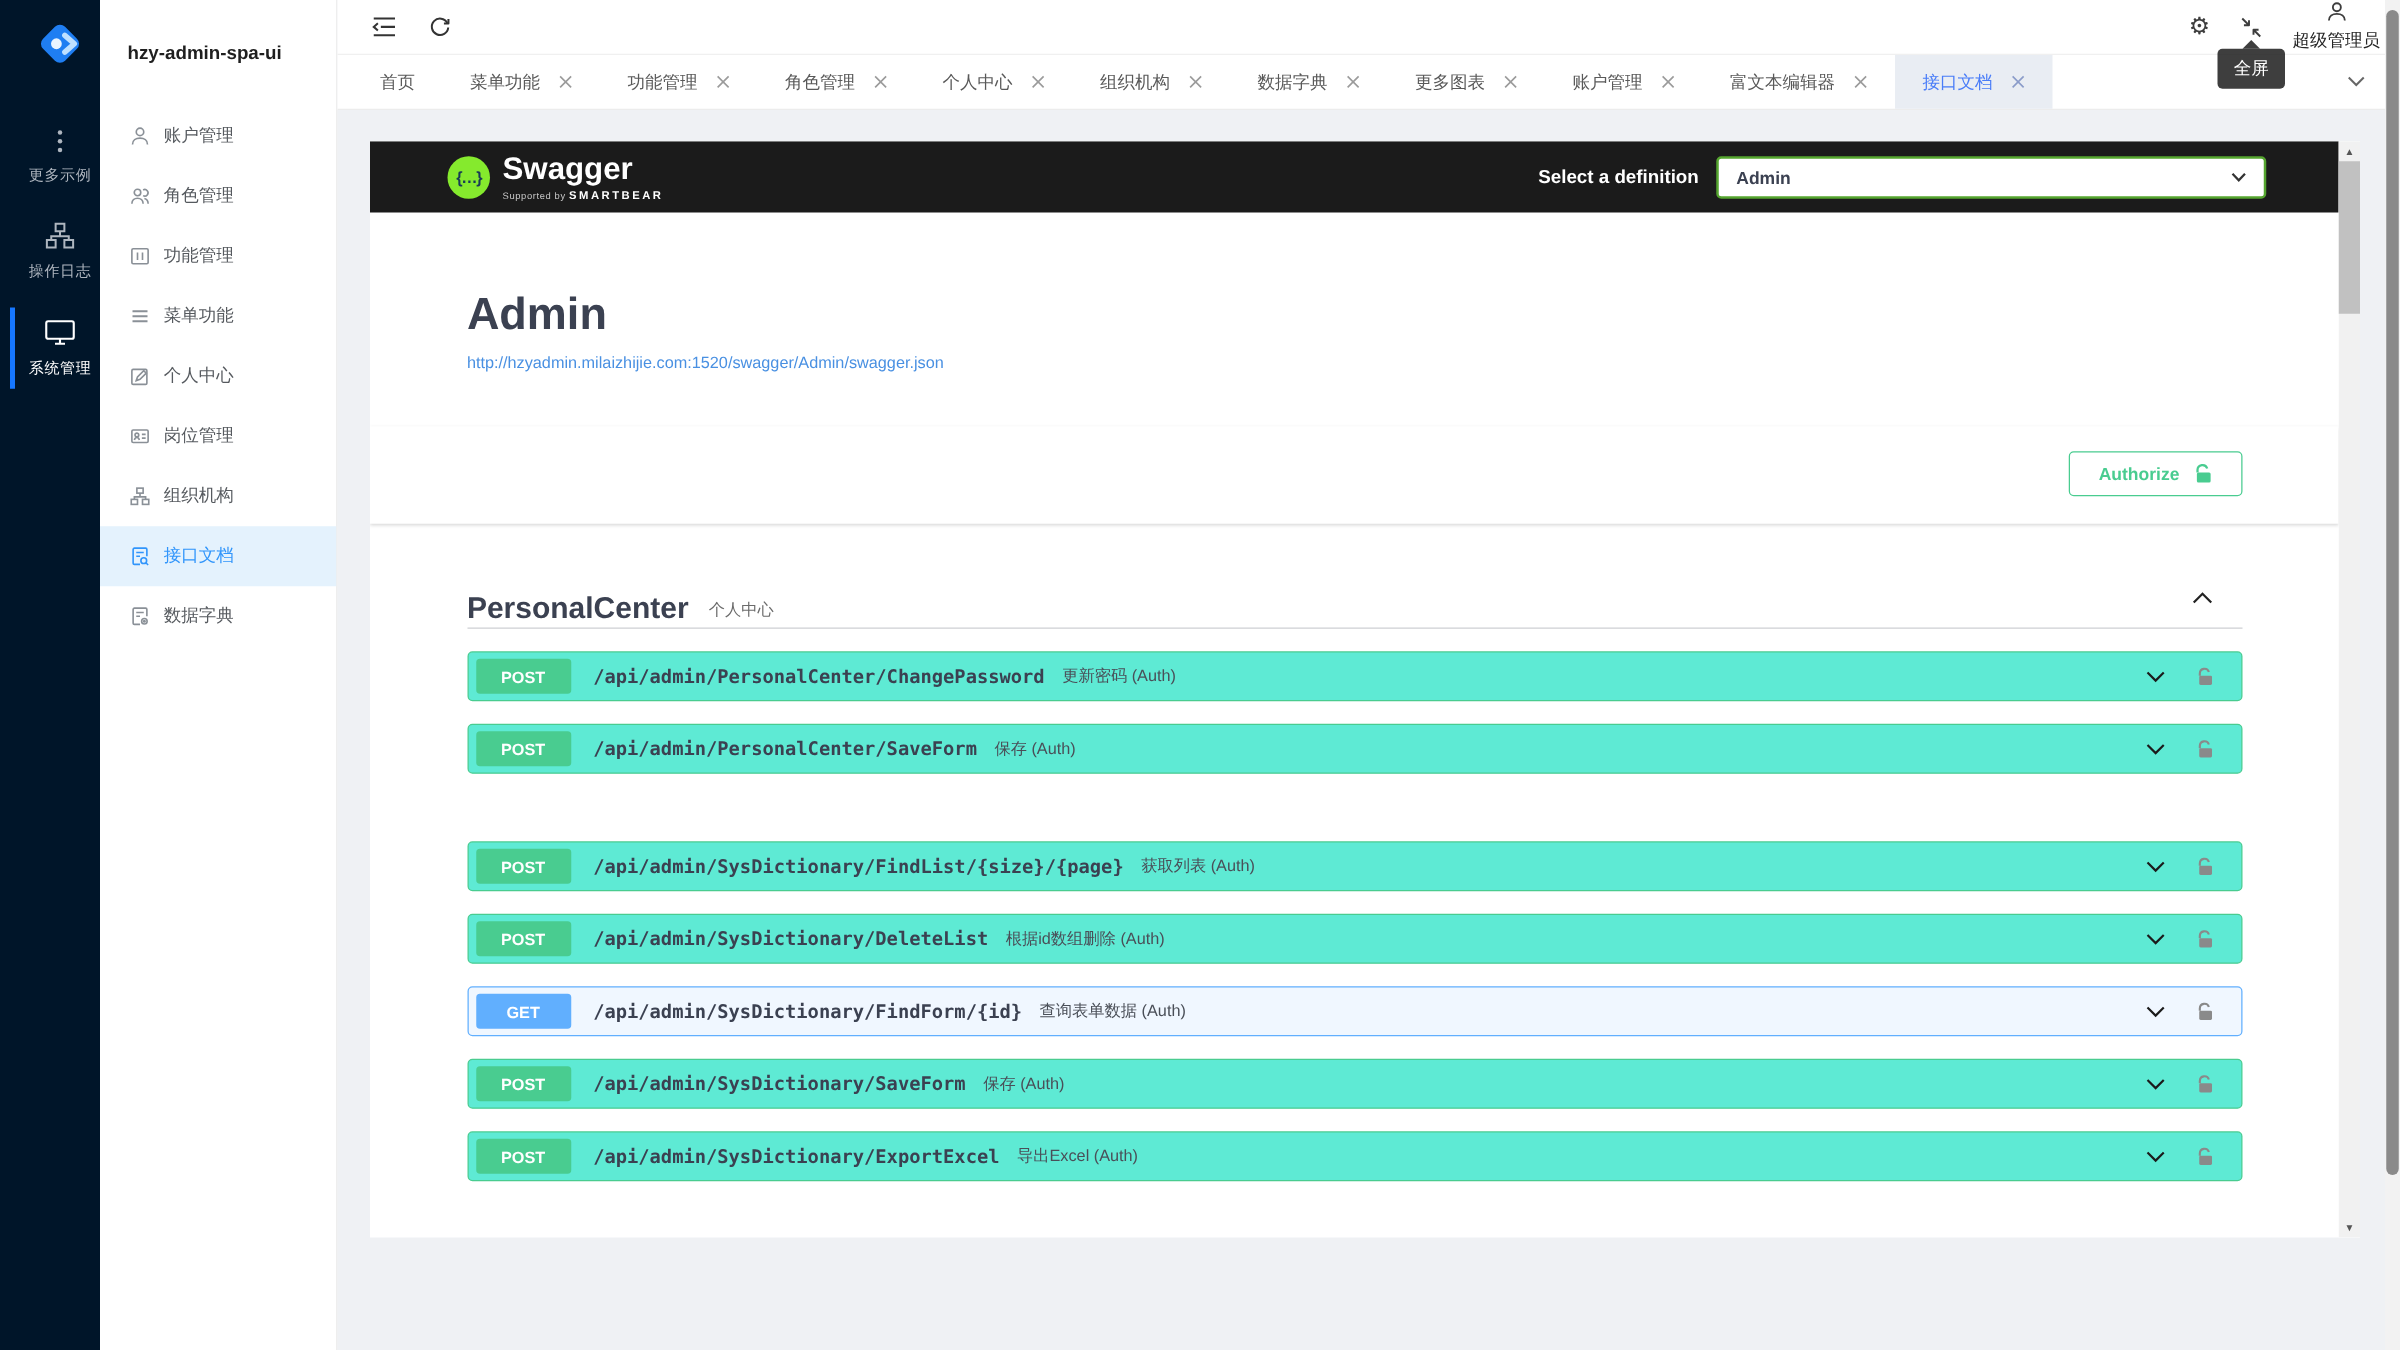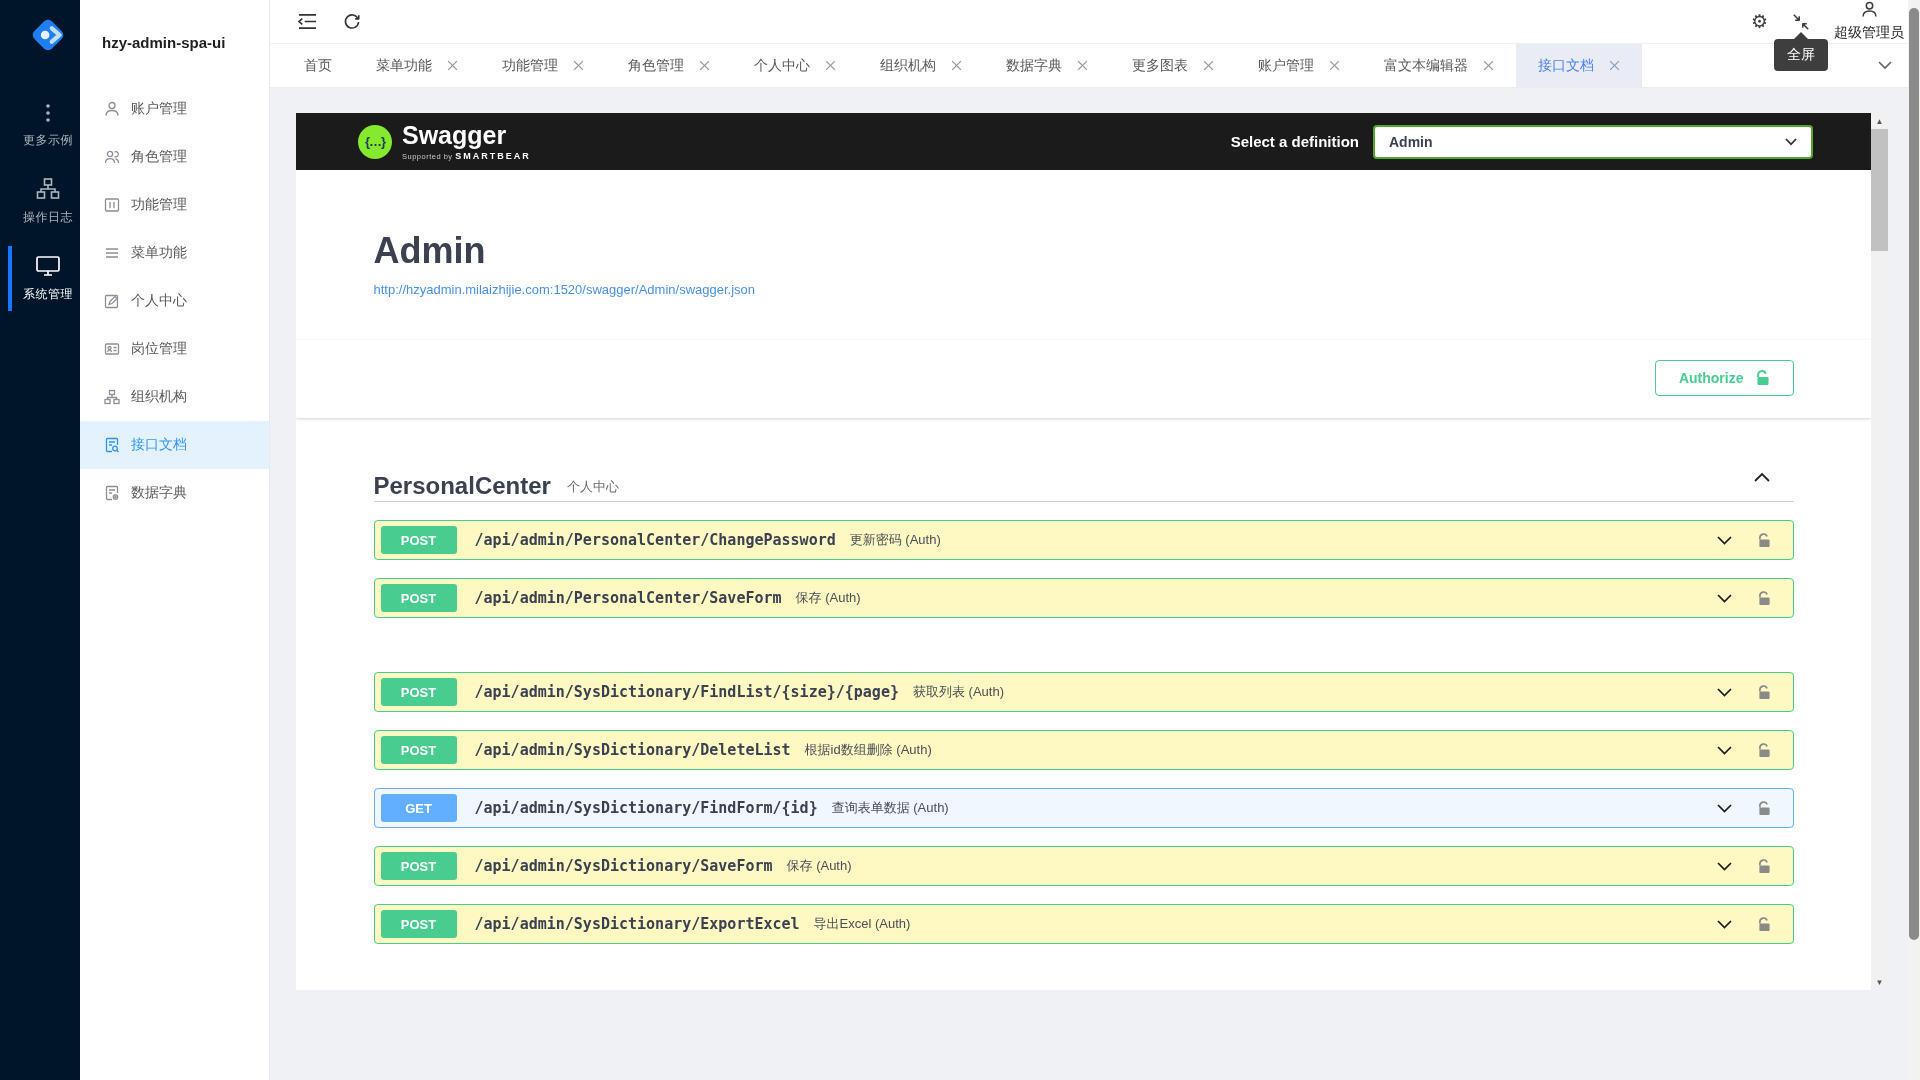--- a/index.html
+++ b/index.html
@@ -97,21 +97,21 @@
 
   .tag-section { margin-top:54px; }
   .tag-header { display:flex; align-items:flex-start; padding-bottom:1px;
     border-bottom:1px solid rgba(59,65,81,.25); cursor:pointer; }
   .tag-name { font-size:24px; font-weight:700; color:#3b4151; }
   .tag-desc { font-size:13px; color:#6b6b6b; margin-left:16px; margin-top:6px; }
   .tag-arrow { margin-left:auto; color:#222; display:flex; padding-right:24px; }
 
   .opblock { margin-top:18px; height:40px; border-radius:4px; display:flex;
     align-items:center; padding:0 22px 0 6px; cursor:pointer; }
-  .opblock.post { border:1px solid #49cc90; background:#fef9c3; }
+  .opblock.post { border:1px solid #49cc90; background:#5eead4; }
   .opblock.get  { border:1px solid #61affe; background:#f0f7ff; }
   .op-method { width:76px; height:28px; border-radius:3px; color:#fff; font-size:13px;
     font-weight:700; display:flex; align-items:center; justify-content:center;
     font-family:"Liberation Sans",sans-serif; flex-shrink:0; }
   .opblock.post .op-method { background:#49cc90; }
   .opblock.get  .op-method { background:#61affe; }
   .op-path { margin-left:18px; font-family:"DejaVu Sans Mono","Liberation Mono",monospace;
     font-size:15px; font-weight:700; color:#3b4151; }
   .op-summary { margin-left:14px; font-size:13px; color:#4a4f58; }
   .op-icons { margin-left:auto; display:flex; align-items:center; gap:26px; }

